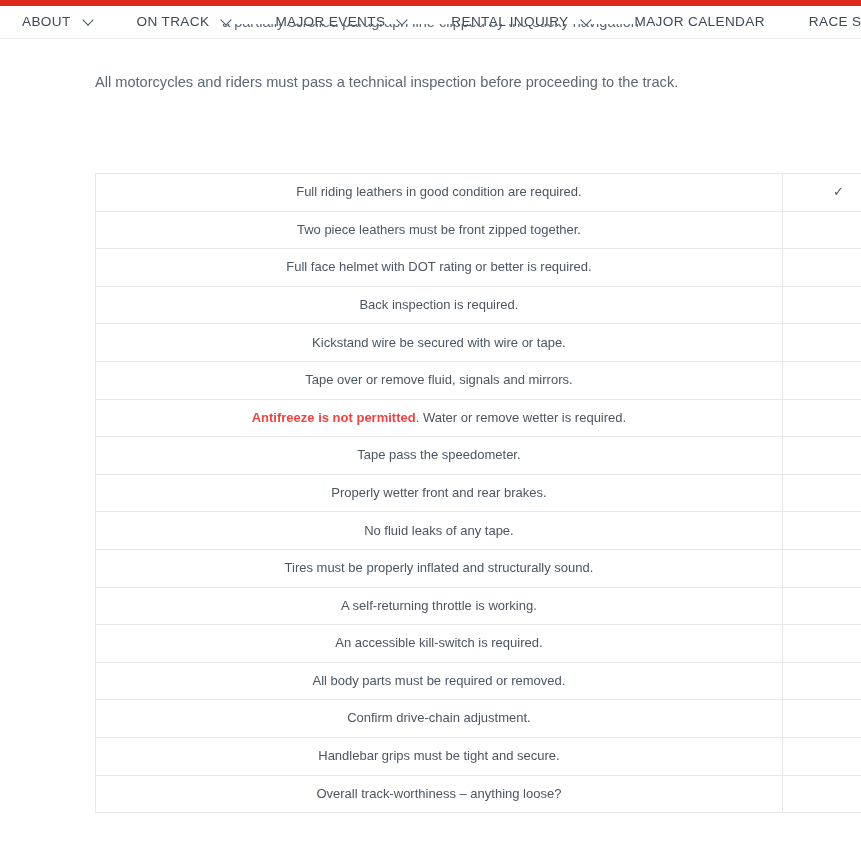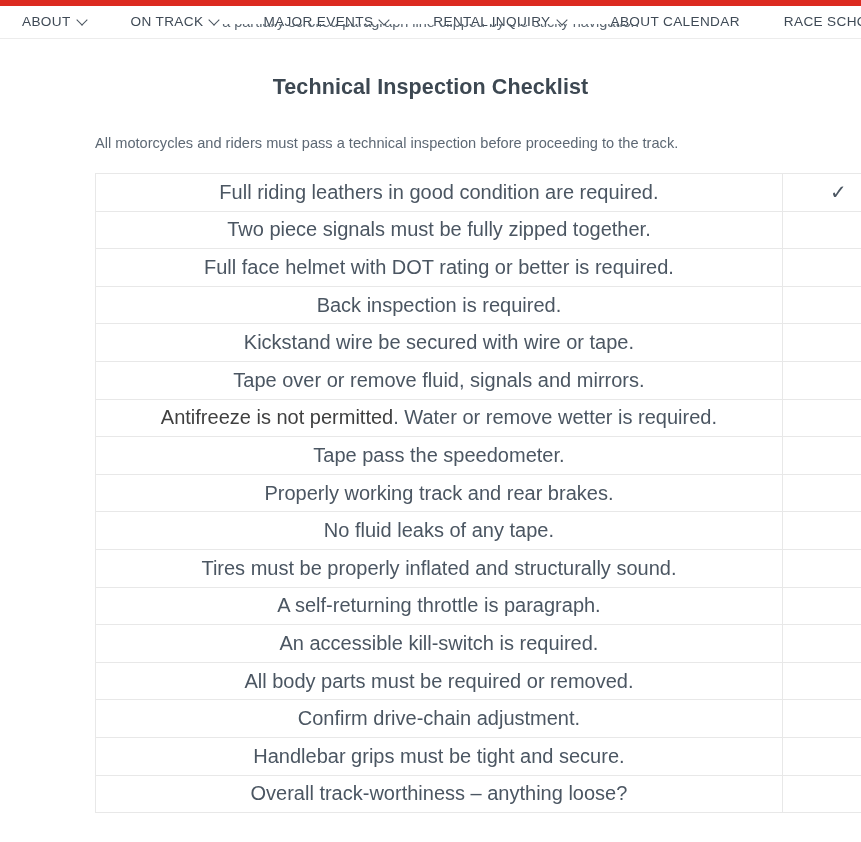--- a/index.html
+++ b/index.html
@@ -36,21 +36,21 @@
     background: #ffffff;
     display: flex;
     align-items: center;
     padding-left: 22px;
     white-space: nowrap;
     overflow: hidden;
   }
   .nav-item {
     display: inline-flex;
     align-items: center;
-    gap: 7px;
+    gap: 13px;
     font-size: 13.6px;
     letter-spacing: .35px;
     color: #3f4a56;
     margin-right: 44px;
     cursor: pointer;
     line-height: 1;
   }
   .nav-item:last-child { margin-right: 0; }
   .nav-label { display: inline-block; }
   .chev {
@@ -134,36 +134,36 @@
   table.checklist {
     border-collapse: collapse;
     width: 800px;
     table-layout: fixed;
     border: 1px solid #e4e4e4;
   }
   table.checklist tr { height: 37.6px; }
   table.checklist td {
     border: 1px solid #e8e8e8;
     padding: 0 8px;
-    font-size: 20px;
+    font-size: 13px;
     color: #4b5662;
     vertical-align: middle;
     line-height: 1.25;
   }
   td.item {
     width: 686px;
     text-align: center;
   }
   td.check {
     width: 112px;
     text-align: center;
     font-size: 15px;
     color: #333c45;
   }
-  td.item b { font-weight: normal; color: #404040; }
+  td.item b { font-weight: bold; color: #ef4444; }
 </style>
 </head>
 <body>
 
 <div class="top-accent"></div>
 
 <nav class="navbar" id="navbar">
     <div class="nav-item">
       <span class="nav-label">ABOUT</span>
       <span class="chev"></span>
@@ -174,48 +174,47 @@
     </div>
     <div class="nav-item">
       <span class="nav-label">MAJOR EVENTS</span>
       <span class="chev"></span>
     </div>
     <div class="nav-item">
       <span class="nav-label">RENTAL INQUIRY</span>
       <span class="chev"></span>
     </div>
     <div class="nav-item">
-      <span class="nav-label">ABOUT CALENDAR</span>
+      <span class="nav-label">MAJOR CALENDAR</span>
     </div>
     <div class="nav-item">
       <span class="nav-label">RACE SCHOOLS</span>
     </div>
   </nav>
 
 <div class="nav-shadow"></div>
 
 <div class="clipped-line">
   <span>a partially scrolled paragraph line clipped by the sticky navigation</span>
 </div>
 
 <div class="content">
 
-  <h1 class="page-title">Technical Inspection Checklist</h1>
 
   <p class="intro">All motorcycles and riders must pass a technical inspection before proceeding to the track.</p>
 
   <div class="checklist-wrap">
     <table class="checklist">
       <tbody id="checklist-body">
           <tr>
             <td class="item">Full riding leathers in good condition are required.</td>
             <td class="check"><span>✓</span></td>
           </tr>
           <tr>
-            <td class="item">Two piece signals must be fully zipped together.</td>
+            <td class="item">Two piece leathers must be front zipped together.</td>
             <td class="check"></td>
           </tr>
           <tr>
             <td class="item">Full face helmet with DOT rating or better is required.</td>
             <td class="check"></td>
           </tr>
           <tr>
             <td class="item">Back inspection is required.</td>
             <td class="check"></td>
           </tr>
@@ -229,33 +228,33 @@
           </tr>
           <tr>
             <td class="item"><b>Antifreeze is not permitted</b><span>. Water or remove wetter is required.</span></td>
             <td class="check"></td>
           </tr>
           <tr>
             <td class="item">Tape pass the speedometer.</td>
             <td class="check"></td>
           </tr>
           <tr>
-            <td class="item">Properly working track and rear brakes.</td>
+            <td class="item">Properly wetter front and rear brakes.</td>
             <td class="check"></td>
           </tr>
           <tr>
             <td class="item">No fluid leaks of any tape.</td>
             <td class="check"></td>
           </tr>
           <tr>
             <td class="item">Tires must be properly inflated and structurally sound.</td>
             <td class="check"></td>
           </tr>
           <tr>
-            <td class="item">A self-returning throttle is paragraph.</td>
+            <td class="item">A self-returning throttle is working.</td>
             <td class="check"></td>
           </tr>
           <tr>
             <td class="item">An accessible kill-switch is required.</td>
             <td class="check"></td>
           </tr>
           <tr>
             <td class="item">All body parts must be required or removed.</td>
             <td class="check"></td>
           </tr>

